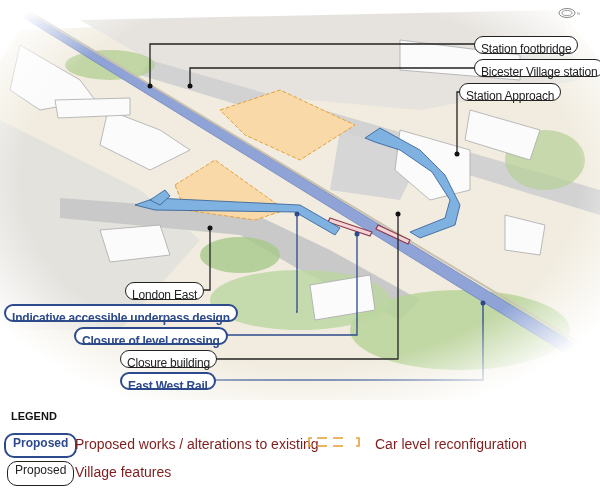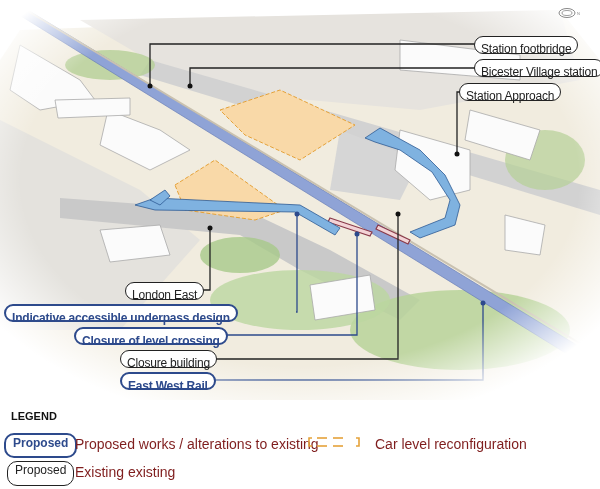--- a/index.html
+++ b/index.html
@@ -114,21 +114,21 @@
 <div class="callout existing" style="left:125px;top:282px;">London East</div>
 <div class="callout proposed" style="left:4px;top:304px;">Indicative accessible underpass design</div>
 <div class="callout proposed" style="left:74px;top:327px;">Closure of level crossing</div>
 <div class="callout existing" style="left:120px;top:350px;">Closure building</div>
 <div class="callout proposed" style="left:120px;top:372px;">East West Rail</div>
 
 <div id="legend-title">LEGEND</div>
 <div class="legend-pill proposed">Proposed</div>
 <div class="legend-desc" style="left:75px;top:436px;">Proposed works / alterations to existing</div>
 <div class="legend-pill existing">Proposed</div>
-<div class="legend-desc" style="left:75px;top:464px;">Existing existing</div>
+<div class="legend-desc" style="left:75px;top:464px;">Village features</div>
 <svg id="carpark-swatch" viewBox="0 0 54 10">
   <polyline points="4,1 1,1 1,9 4,9" fill="none" stroke="#e5a23a" stroke-width="1.6"></polyline>
   <line x1="9" y1="1" x2="19" y2="1" stroke="#e5a23a" stroke-width="1.6"></line>
   <line x1="9" y1="9" x2="19" y2="9" stroke="#e5a23a" stroke-width="1.6"></line>
   <line x1="25" y1="1" x2="35" y2="1" stroke="#e5a23a" stroke-width="1.6"></line>
   <line x1="25" y1="9" x2="35" y2="9" stroke="#e5a23a" stroke-width="1.6"></line>
   <polyline points="48,1 51,1 51,9 48,9" fill="none" stroke="#e5a23a" stroke-width="1.6"></polyline>
 </svg>
 <div class="legend-desc" style="left:375px;top:436px;">Car level reconfiguration</div>
 

